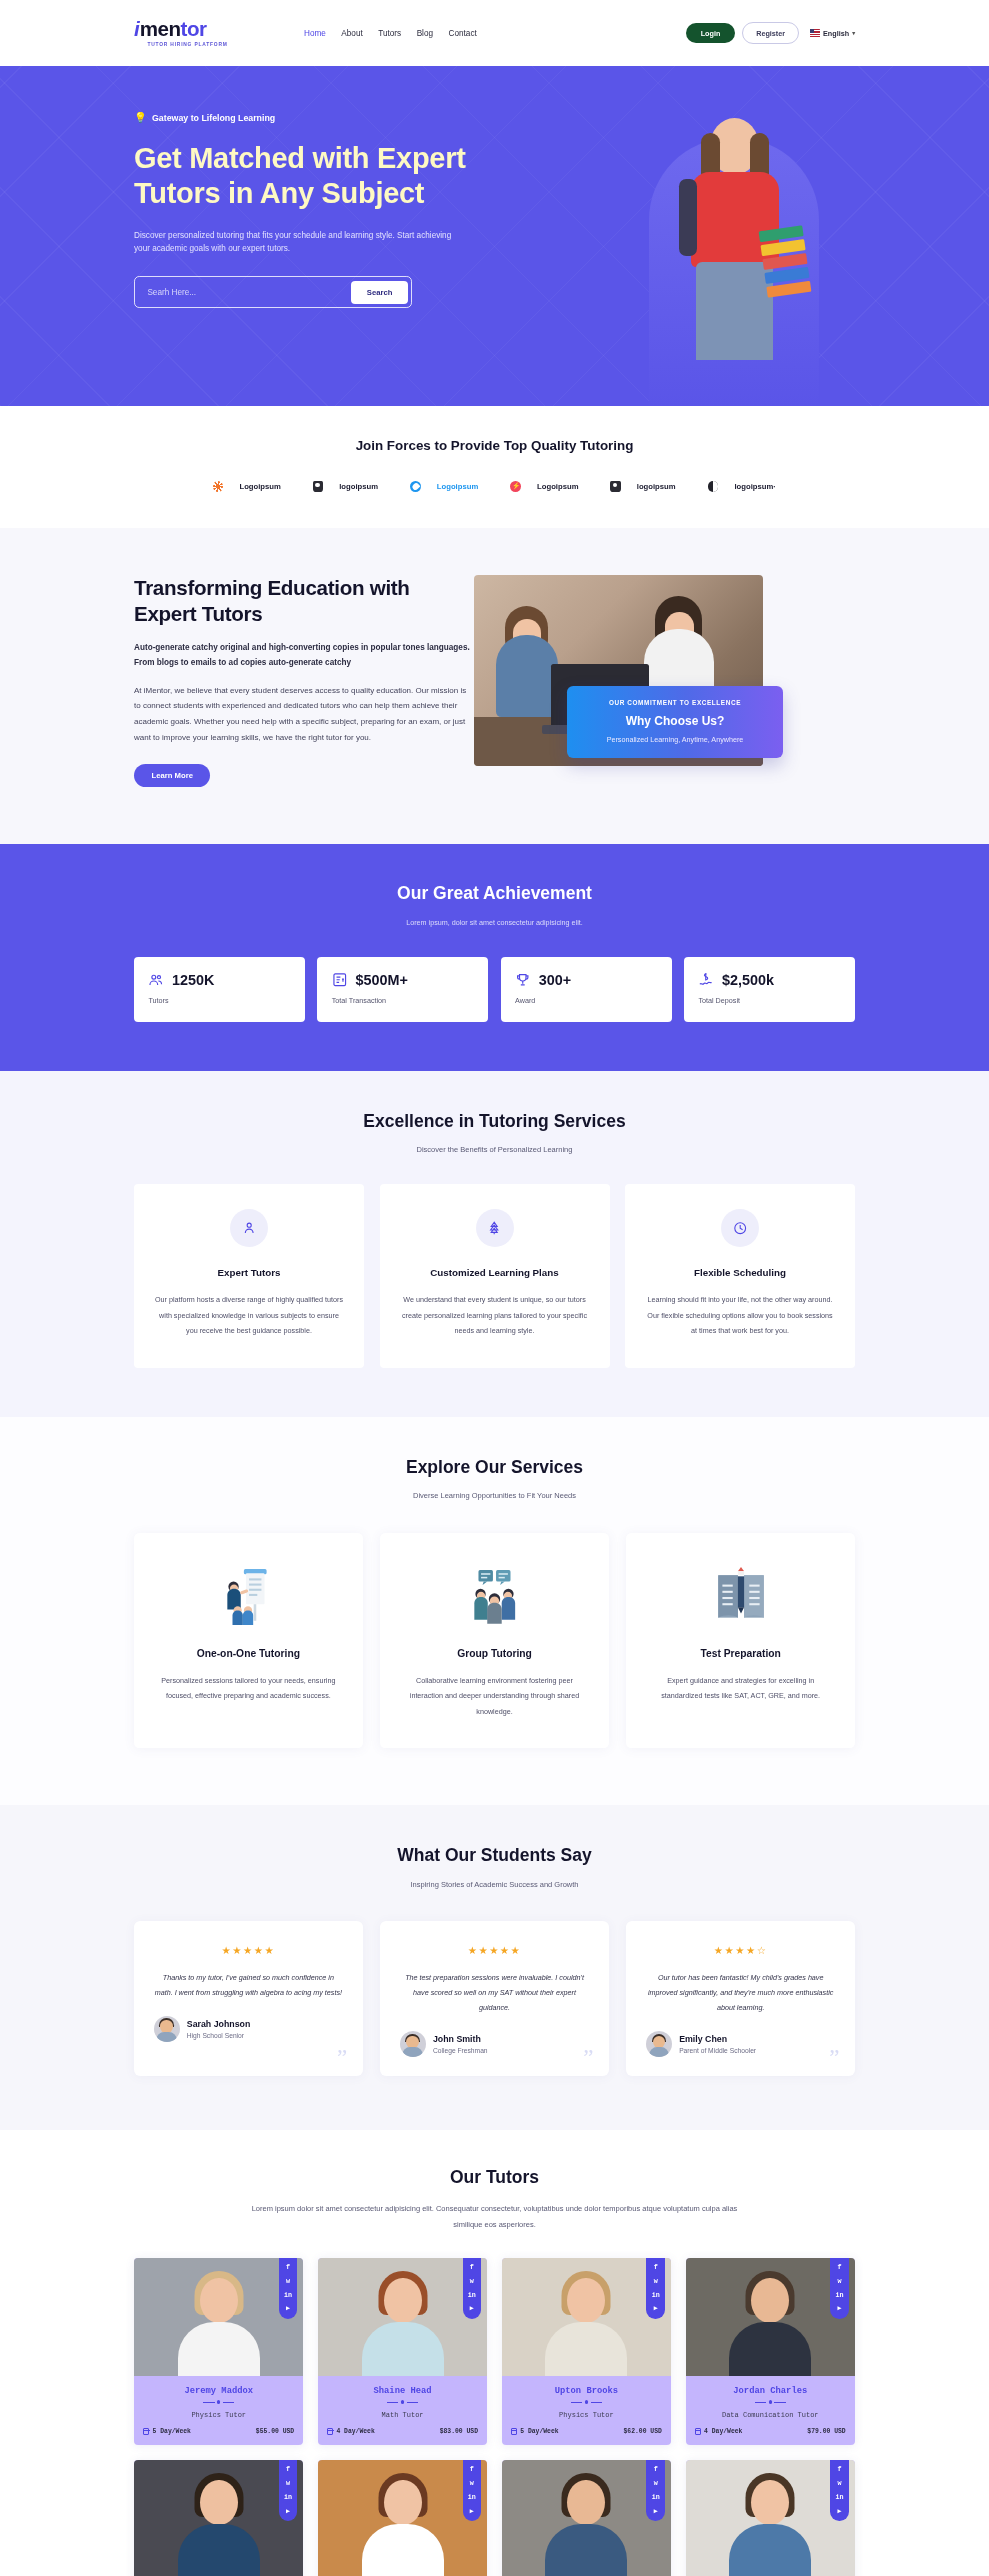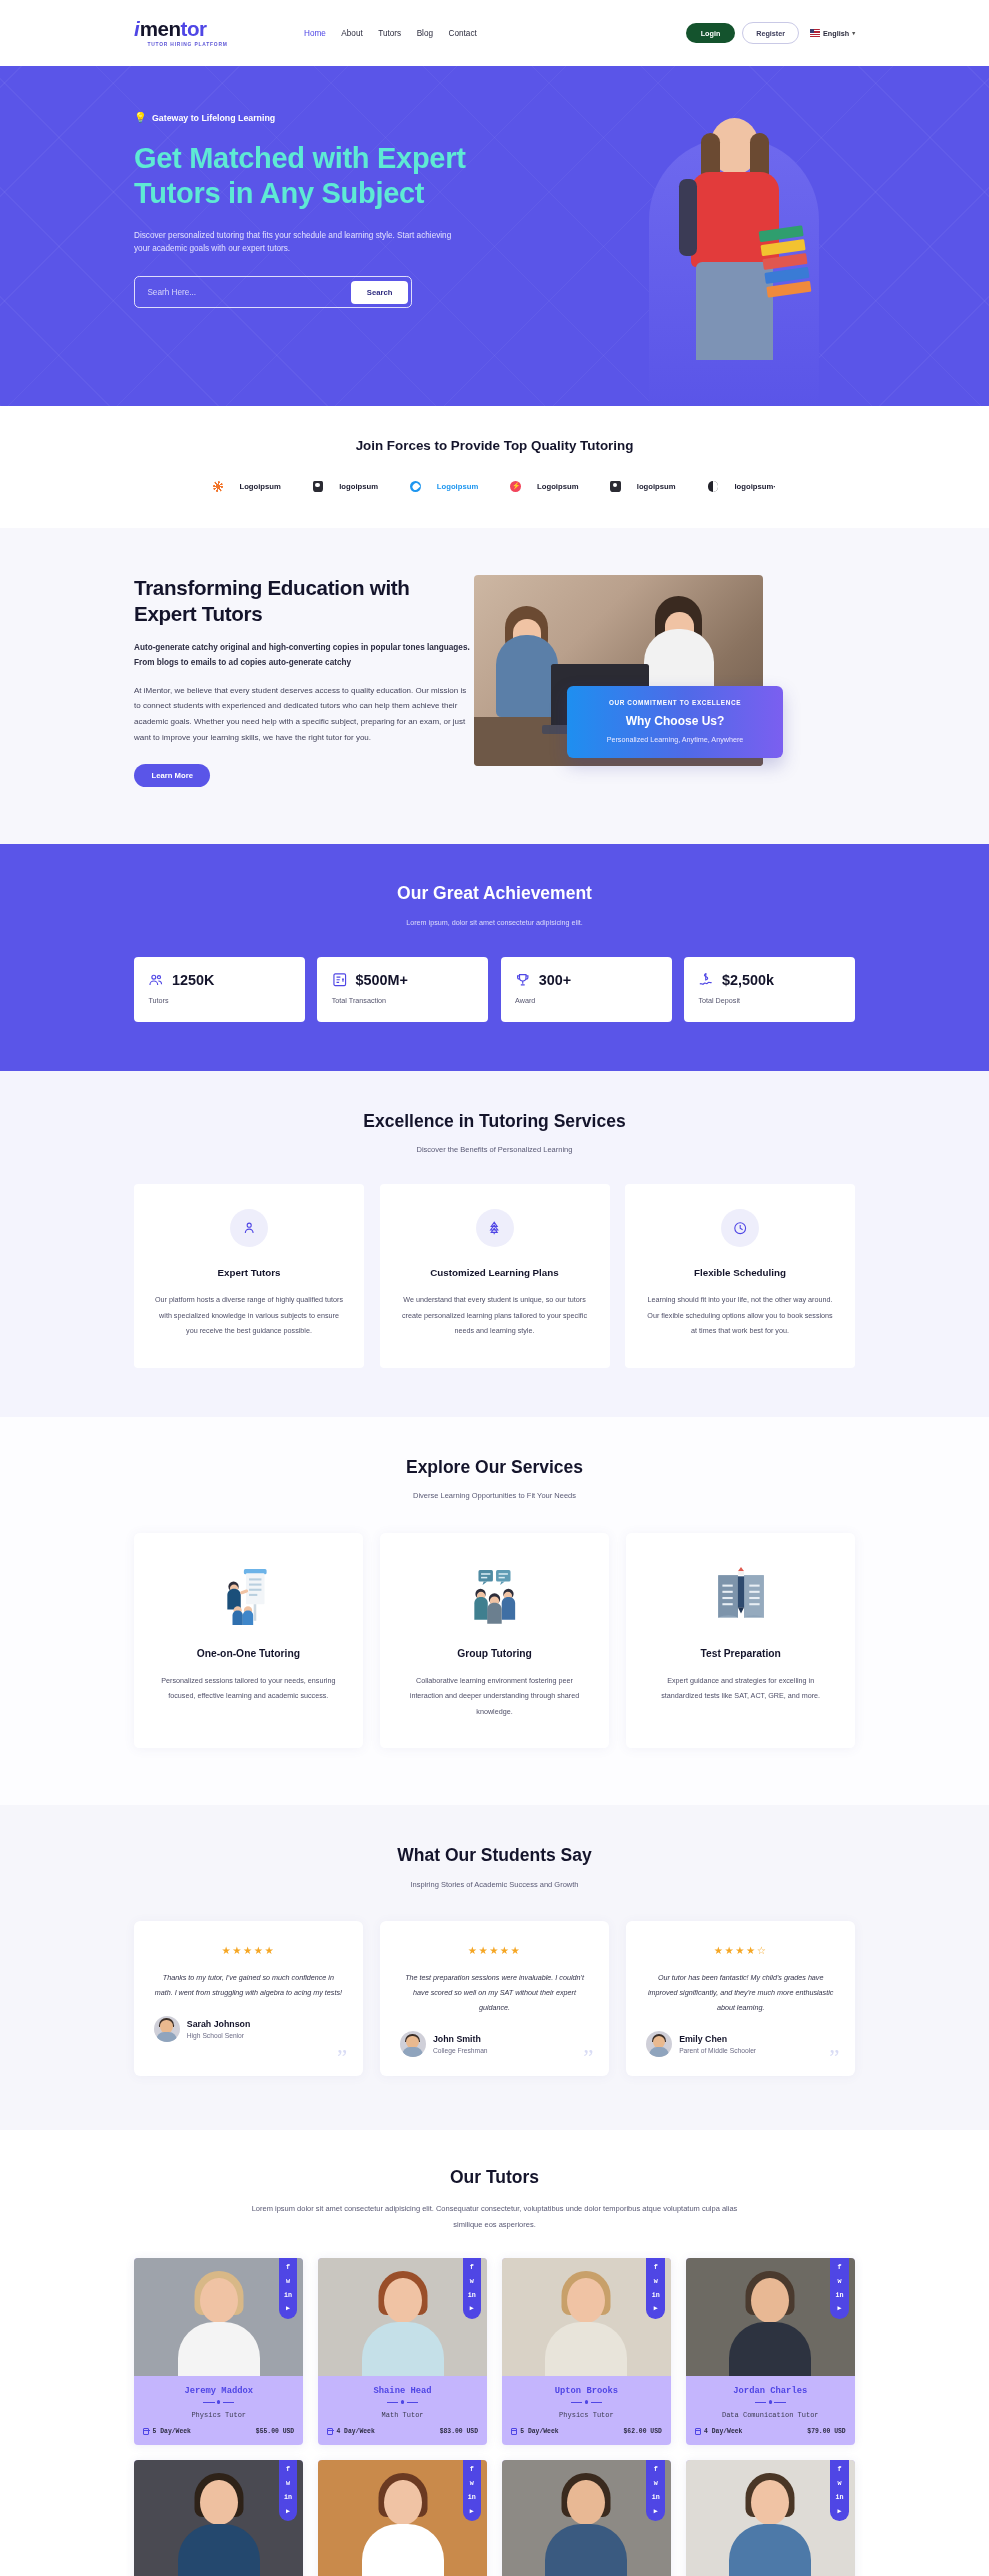--- a/index.html
+++ b/index.html
@@ -37,21 +37,21 @@
   
   .hero { position:relative; height:340px; background:#5a55e8; overflow:hidden; }
   .hero-pattern { position:absolute; inset:0;
      background-image:
        repeating-linear-gradient(45deg, rgba(255,255,255,.045) 0 1px, transparent 1px 77px),
        repeating-linear-gradient(-45deg, rgba(255,255,255,.045) 0 1px, transparent 1px 77px);
   }
   .hero-inner { position:relative; width:721px; margin:0 auto; padding-top:45px; }
   .hero-badge { display:flex; align-items:center; gap:5.2px; color:#fff; font-size:8.8px; font-weight:600; }
   .bulb { font-size:10.3px; color:#ffd166; }
-  .hero-title { color:#5eead4; font-size:29px; line-height:1.22; font-weight:800; margin-top:16.5px; max-width:371px; letter-spacing:-0.3px; }
+  .hero-title { color:#fef9c3; font-size:29px; line-height:1.22; font-weight:800; margin-top:16.5px; max-width:371px; letter-spacing:-0.3px; }
   .hero-sub { color:#e4e3ff; font-size:8.2px; line-height:1.65; margin-top:17.5px; max-width:319px; }
   .hero-search { margin-top:20.6px; width:278px; height:32px; border:0.8px solid rgba(255,255,255,.8); border-radius:5.2px; display:flex; align-items:center; padding:3.1px 3.1px 3.1px 12.4px; }
   .hero-search input { flex:1; background:transparent; border:none; outline:none; color:#fff; font-size:8.2px; font-family:inherit; }
   .hero-search input::placeholder { color:#d8d7fb; }
   .search-btn { background:#fff; color:#2e2b7f; border:none; border-radius:4.1px; padding:7.2px 15.5px; font-size:7.7px; font-weight:600; cursor:pointer; font-family:inherit; }
   .hero-photo { position:absolute; right:170px; bottom:0; width:170px; height:309px; }
   .hp-bg { position:absolute; left:0; bottom:0; width:170px; height:268px; border-radius:82px 82px 0 0; background:linear-gradient(#6e69ee,#5a55e8); }
   .hp-head { position:absolute; left:61px; top:20.6px; width:49px; height:57px; background:#f0c3a4; border-radius:25px/29px; }
   .hp-hair { position:absolute; left:56px; top:11.3px; width:60px; height:77px; background:#6b4a32; border-radius:30px 30px 20.6px 20.6px; z-index:-1; }
   .hp-hair2 { position:absolute; left:52px; top:36px; width:18.5px; height:85px; background:#6b4a32; border-radius:9.3px; }
@@ -410,21 +410,21 @@
               <circle cx="33" cy="42" r="8" fill="#f0c3a4"></circle>
             <path d="M20 54c0-7 6-12 13-12s13 5 13 12v28H20z" fill="#1b4f7a"></path>
             <rect x="44" y="48" width="16" height="6" rx="3" fill="#f0c3a4" transform="rotate(-20 44 48)"></rect>
             <circle cx="40" cy="84" r="8" fill="#f0c3a4"></circle>
               <path d="M30 94c0-6 4-10 10-10s10 4 10 10v18H30z" fill="#2f6fae"></path>
             <circle cx="60" cy="84" r="8" fill="#f0c3a4"></circle>
               <path d="M50 94c0-6 4-10 10-10s10 4 10 10v18H50z" fill="#3f86c9"></path>
           </svg>
         </div>
         <div class="sv-title">One-on-One Tutoring</div>
-        <div class="sv-text">Personalized sessions tailored to your needs, ensuring focused, effective learning and academic success.</div>
+        <div class="sv-text">Personalized sessions tailored to your needs, ensuring focused, effective preparing and academic success.</div>
       </div>
       <div class="sv-card">
         <div class="sv-art">
           <svg width="62" height="61" viewBox="0 0 120 118">
             <rect x="28" y="6" width="28" height="22" rx="3" fill="#4f8ba3"></rect>
               <path d="M38 28l-2 7 9-7z" fill="#4f8ba3"></path>
             <rect x="33" y="12" width="18" height="3" fill="#d6eaf1"></rect>
               <rect x="33" y="19" width="12" height="3" fill="#d6eaf1"></rect>
             <rect x="62" y="6" width="28" height="22" rx="3" fill="#5f9cb5"></rect>
               <path d="M72 28l-2 7 9-7z" fill="#5f9cb5"></path>

